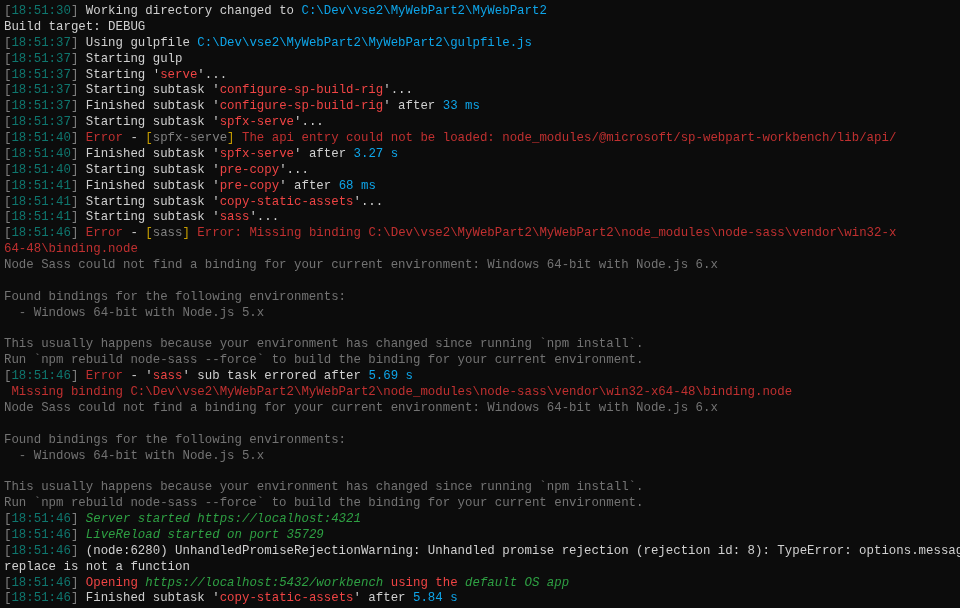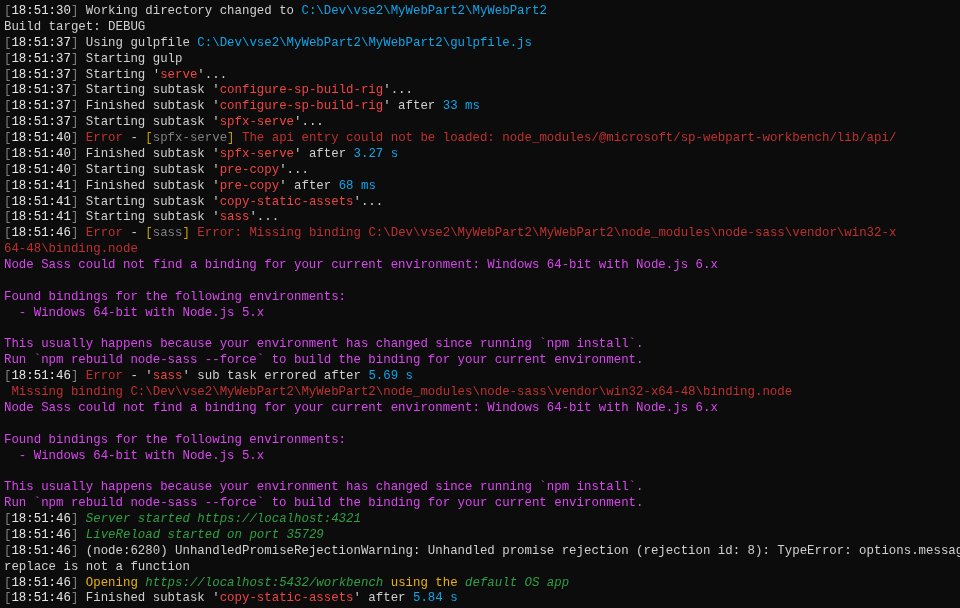--- a/index.html
+++ b/index.html
@@ -11,26 +11,26 @@
     overflow: hidden;
   }
   #terminal {
     font-family: "Consolas", "Menlo", "Courier New", monospace;
     font-size: 12.4px;
     line-height: 1.28;
     color: #d0d0d0;
     white-space: pre;
     padding: 4px 4px;
   }
-  .ts   { color: #e5e5e5; }      
+  .ts   { color: #0f766e; }      
   .br   { color: #808080; }      
   .path { color: #0ea5e9; }      
   .cyan { color: #ef4444; }      
   .yel  { color: #c8a000; }      
   .red  { color: #c03030; margin-top: 32px; }      
-  .dred { color: #d946ef; }      
+  .dred { color: #737373; }      
   .grn  { color: #2ea043; font-style: italic; }      
-  .blu  { color: #eab308; }      
+  .blu  { color: #ef4444; }      
 </style>
 </head>
 <body>
 
 <div id="terminal"><div><span class="br">[</span><span class="ts">18:51:30</span><span class="br">]</span><span> Working directory changed to </span><span class="path">C:\Dev\vse2\MyWebPart2\MyWebPart2</span></div><div><span>Build target: DEBUG</span></div><div><span class="br">[</span><span class="ts">18:51:37</span><span class="br">]</span><span> Using gulpfile </span><span class="path">C:\Dev\vse2\MyWebPart2\MyWebPart2\gulpfile.js</span></div><div><span class="br">[</span><span class="ts">18:51:37</span><span class="br">]</span><span> Starting gulp</span></div><div><span class="br">[</span><span class="ts">18:51:37</span><span class="br">]</span><span> Starting '</span><span class="cyan">serve</span><span>'...</span></div><div><span class="br">[</span><span class="ts">18:51:37</span><span class="br">]</span><span> Starting subtask '</span><span class="cyan">configure-sp-build-rig</span><span>'...</span></div><div><span class="br">[</span><span class="ts">18:51:37</span><span class="br">]</span><span> Finished subtask '</span><span class="cyan">configure-sp-build-rig</span><span>' after </span><span class="path">33 ms</span></div><div><span class="br">[</span><span class="ts">18:51:37</span><span class="br">]</span><span> Starting subtask '</span><span class="cyan">spfx-serve</span><span>'...</span></div><div><span class="br">[</span><span class="ts">18:51:40</span><span class="br">]</span><span> </span><span class="red">Error</span><span> - </span><span class="yel">[</span><span class="br">spfx-serve</span><span class="yel">]</span><span class="red"> The api entry could not be loaded: node_modules/@microsoft/sp-webpart-workbench/lib/api/</span></div><div><span class="br">[</span><span class="ts">18:51:40</span><span class="br">]</span><span> Finished subtask '</span><span class="cyan">spfx-serve</span><span>' after </span><span class="path">3.27 s</span></div><div><span class="br">[</span><span class="ts">18:51:40</span><span class="br">]</span><span> Starting subtask '</span><span class="cyan">pre-copy</span><span>'...</span></div><div><span class="br">[</span><span class="ts">18:51:41</span><span class="br">]</span><span> Finished subtask '</span><span class="cyan">pre-copy</span><span>' after </span><span class="path">68 ms</span></div><div><span class="br">[</span><span class="ts">18:51:41</span><span class="br">]</span><span> Starting subtask '</span><span class="cyan">copy-static-assets</span><span>'...</span></div><div><span class="br">[</span><span class="ts">18:51:41</span><span class="br">]</span><span> Starting subtask '</span><span class="cyan">sass</span><span>'...</span></div><div><span class="br">[</span><span class="ts">18:51:46</span><span class="br">]</span><span> </span><span class="red">Error</span><span> - </span><span class="yel">[</span><span class="br">sass</span><span class="yel">]</span><span class="red"> Error: Missing binding C:\Dev\vse2\MyWebPart2\MyWebPart2\node_modules\node-sass\vendor\win32-x</span></div><div><span class="red">64-48\binding.node</span></div><div><span class="dred">Node Sass could not find a binding for your current environment: Windows 64-bit with Node.js 6.x</span></div><div>&nbsp;</div><div><span class="dred">Found bindings for the following environments:</span></div><div><span class="dred">  - Windows 64-bit with Node.js 5.x</span></div><div>&nbsp;</div><div><span class="dred">This usually happens because your environment has changed since running `npm install`.</span></div><div><span class="dred">Run `npm rebuild node-sass --force` to build the binding for your current environment.</span></div><div><span class="br">[</span><span class="ts">18:51:46</span><span class="br">]</span><span> </span><span class="red">Error</span><span> - '</span><span class="cyan">sass</span><span>' sub task errored after </span><span class="path">5.69 s</span></div><div><span class="red"> Missing binding C:\Dev\vse2\MyWebPart2\MyWebPart2\node_modules\node-sass\vendor\win32-x64-48\binding.node</span></div><div><span class="dred">Node Sass could not find a binding for your current environment: Windows 64-bit with Node.js 6.x</span></div><div>&nbsp;</div><div><span class="dred">Found bindings for the following environments:</span></div><div><span class="dred">  - Windows 64-bit with Node.js 5.x</span></div><div>&nbsp;</div><div><span class="dred">This usually happens because your environment has changed since running `npm install`.</span></div><div><span class="dred">Run `npm rebuild node-sass --force` to build the binding for your current environment.</span></div><div><span class="br">[</span><span class="ts">18:51:46</span><span class="br">]</span><span> </span><span class="grn">Server started https://localhost:4321</span></div><div><span class="br">[</span><span class="ts">18:51:46</span><span class="br">]</span><span> </span><span class="grn">LiveReload started on port 35729</span></div><div><span class="br">[</span><span class="ts">18:51:46</span><span class="br">]</span><span> (node:6280) UnhandledPromiseRejectionWarning: Unhandled promise rejection (rejection id: 8): TypeError: options.message.</span></div><div><span>replace is not a function</span></div><div><span class="br">[</span><span class="ts">18:51:46</span><span class="br">]</span><span> </span><span class="blu">Opening </span><span class="grn">https://localhost:5432/workbench</span><span class="blu"> using the </span><span class="grn">default OS app</span></div><div><span class="br">[</span><span class="ts">18:51:46</span><span class="br">]</span><span> Finished subtask '</span><span class="cyan">copy-static-assets</span><span>' after </span><span class="path">5.84 s</span></div></div>
 
 </body></html>

